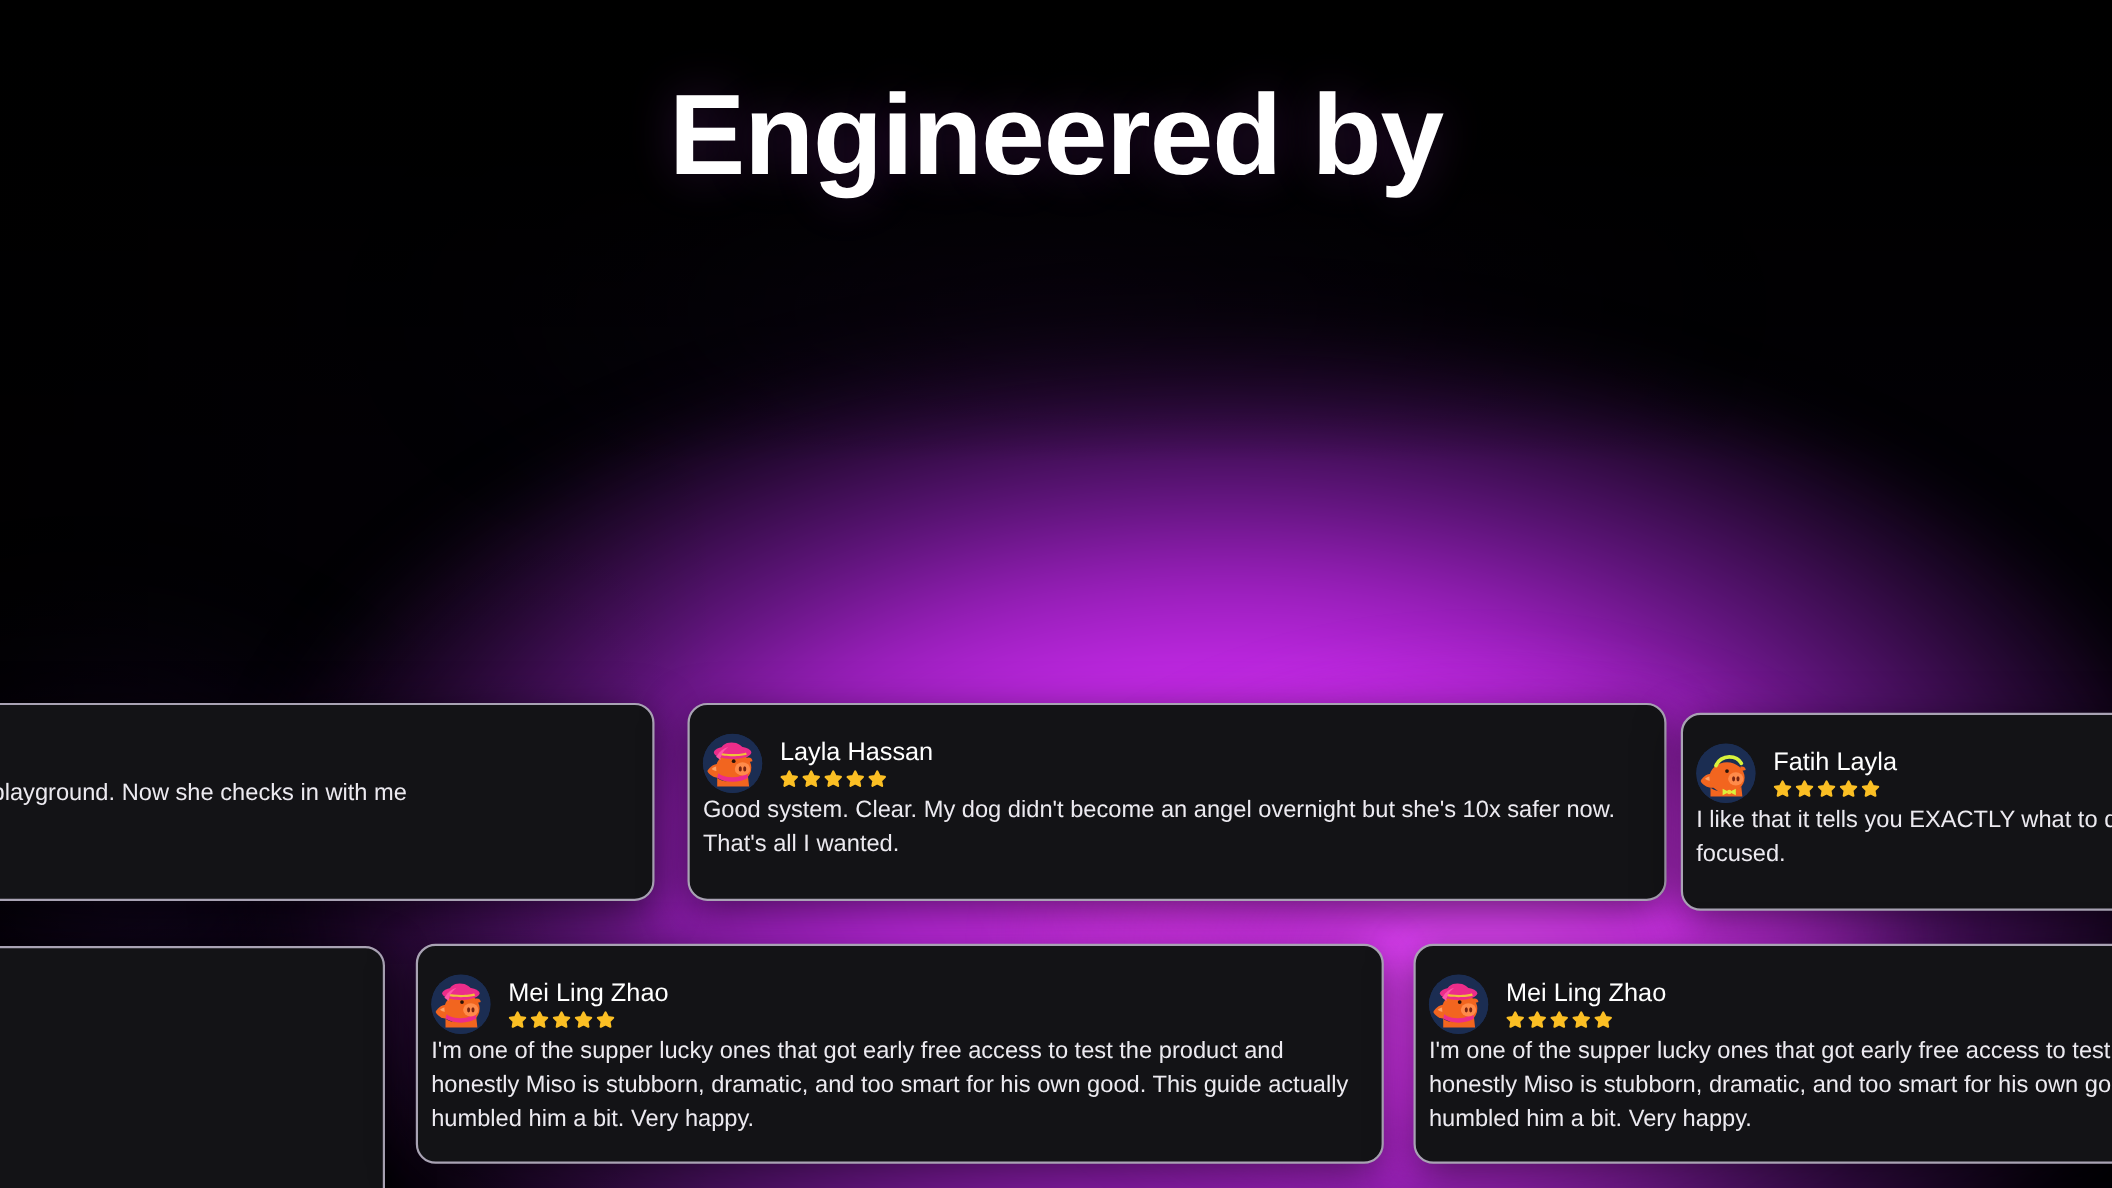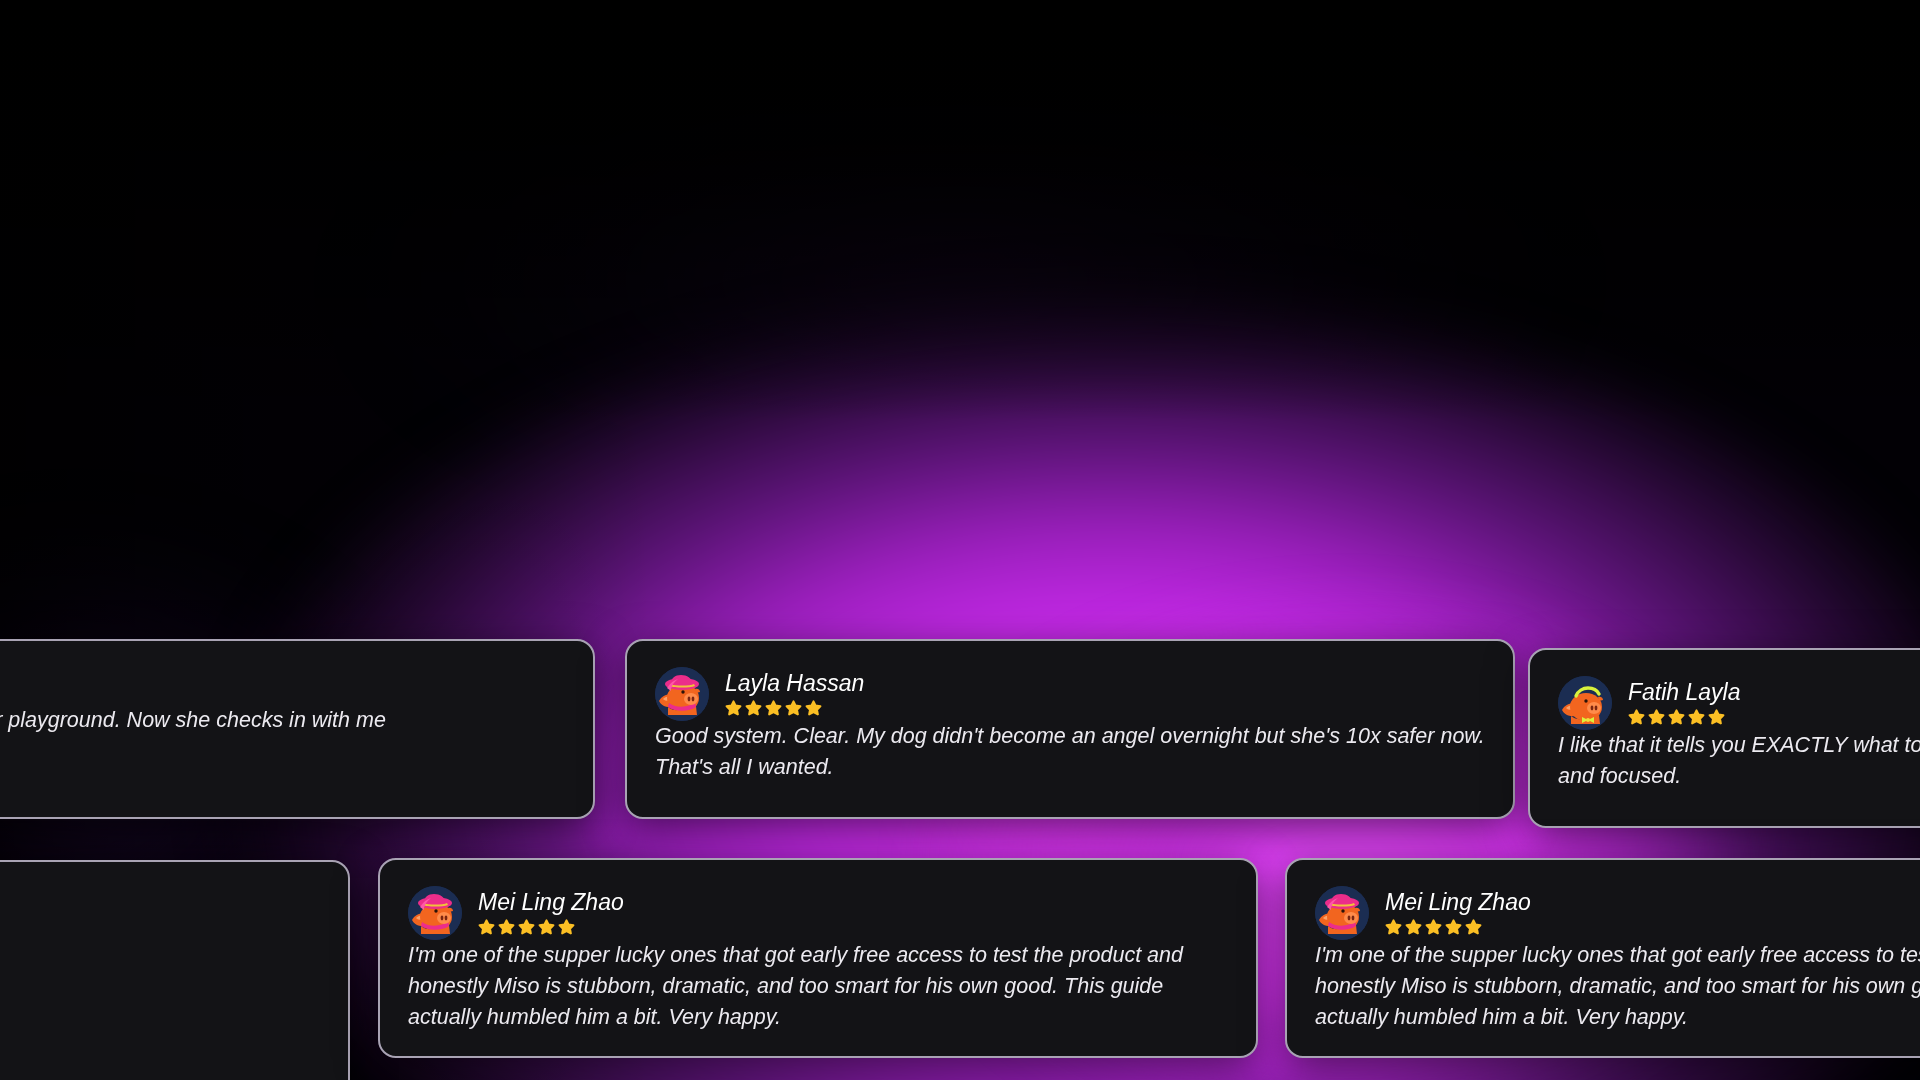--- a/index.html
+++ b/index.html
@@ -108,21 +108,21 @@
 
   
   .card{
     position:absolute;
     background:#131316;
     border:2px solid #a9a3b4;
     border-radius:18px;
     box-shadow:0 10px 40px rgba(0,0,0,.55);
     overflow:hidden;
   }
-  .card-inner{padding:26px 28px 24px;font-style:italic;}
+  .card-inner{padding:26px 12px 24px;}
   .card-head{display:flex;align-items:center;gap:16px;}
   .avatar{
     width:54px;height:54px;border-radius:50%;
     flex:0 0 54px;position:relative;overflow:hidden;
     background:#1b2d52;
   }
   .avatar svg{display:block;width:54px;height:54px;}
   .who{display:flex;flex-direction:column;gap:3px;min-width:0;}
   .who .nm{color:#ffffff;font-size:23px;font-weight:400;line-height:1.1;white-space:nowrap;}
   .stars{display:flex;gap:3px;line-height:1;}
@@ -156,20 +156,21 @@
   <div class="glow-main"></div>
   <div class="glow-core"></div>
   <div class="vignette-top"></div>
   <div class="vignette-sides"></div>
 </div>
 
 <div id="page">
 
   <section class="hero">
     <h1 class="headline">
+      <span class="ln">Engineered by</span>
     </h1>
 
   </section>
 
   <div class="card" id="card-aisha">
     <div class="card-inner">
       <div class="body-txt nowrap-lines">ole world was her playground. Now she checks in with me
 g a different dog.</div>
     </div>
   </div>

